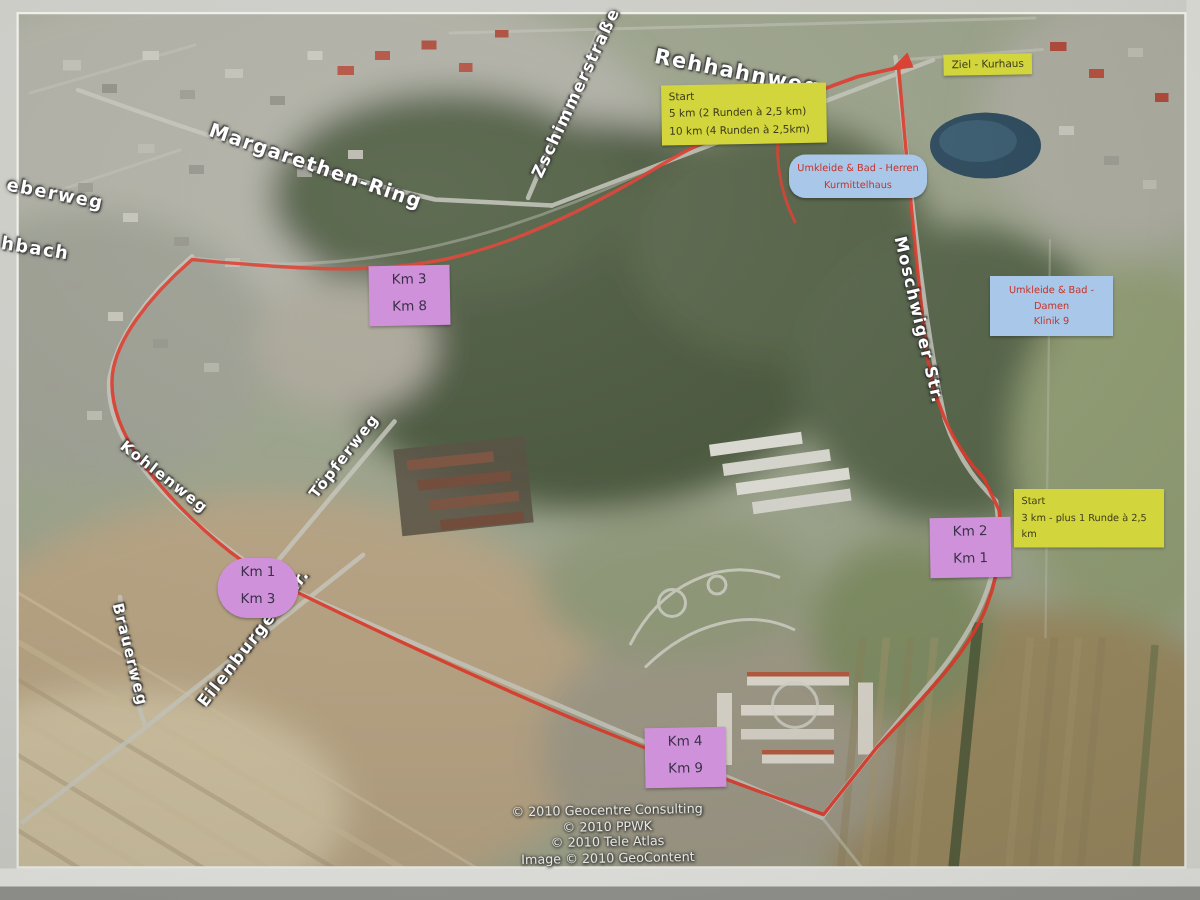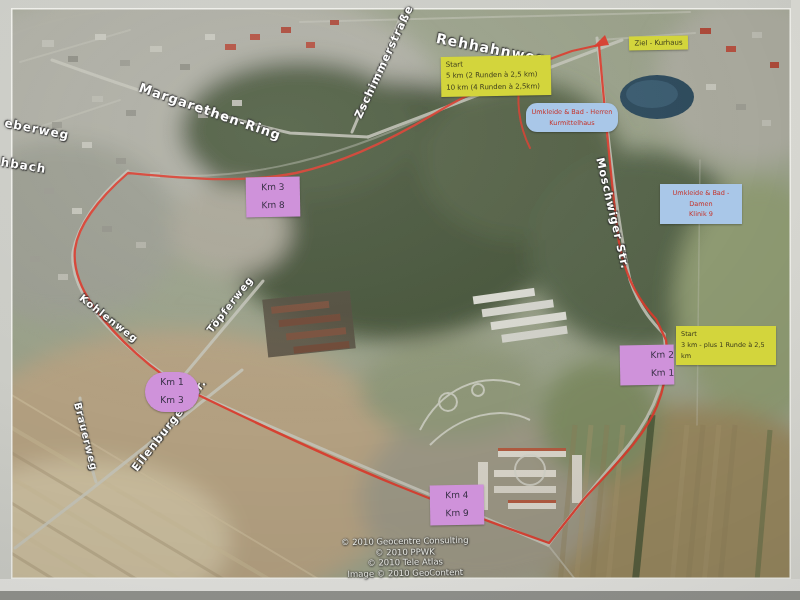--- a/index.html
+++ b/index.html
@@ -29,21 +29,21 @@
   .blue{background:#a9c7e8;color:#c5352c;}
   .pink{background:#cf92da;color:#3a3148;}
   .lbl-start-main{left:441px;top:56px;width:100px;padding:3px 5px;font-size:7px;line-height:1.62;transform:rotate(-1deg);}
   .lbl-ziel{left:629px;top:36px;width:59px;padding:3px 0;font-size:7px;text-align:center;transform:rotate(-1deg);}
   .lbl-herren{left:526px;top:103px;width:90px;padding:4px 1px;font-size:6.5px;line-height:1.65;text-align:center;border-radius:11px;}
   .lbl-damen{left:660px;top:165px;width:80px;padding:4px 1px;font-size:6.5px;line-height:1.65;text-align:center;margin-top:19px;}
   .lbl-start3{left:676px;top:326px;width:90px;padding:3px 5px;font-size:6.5px;line-height:1.7;}
   .km{width:54px;height:38px;text-align:center;font-size:9px;line-height:1.95;padding-top:2px;}
   .km-a{left:246px;top:177px;transform:rotate(-1deg);}
   .km-b{left:145px;top:372px;border-radius:20px;}
-  .km-c{left:620px;top:345px;transform:rotate(-1deg);text-align:right;}
+  .km-c{left:620px;top:345px;transform:rotate(-1deg);}
   .km-d{left:430px;top:485px;transform:rotate(-1deg);}
   
   .copyright{position:absolute;z-index:2;left:295px;top:536px;width:220px;text-align:center;
              font-size:8.5px;line-height:1.25;color:#eeefe9;transform:rotate(-1deg);
              text-shadow:0 0 2px #3c3c38,0 1px 2px #333,1px 0 2px #444;}
 </style>
 </head>
 <body>
 
 <div id="photo">

